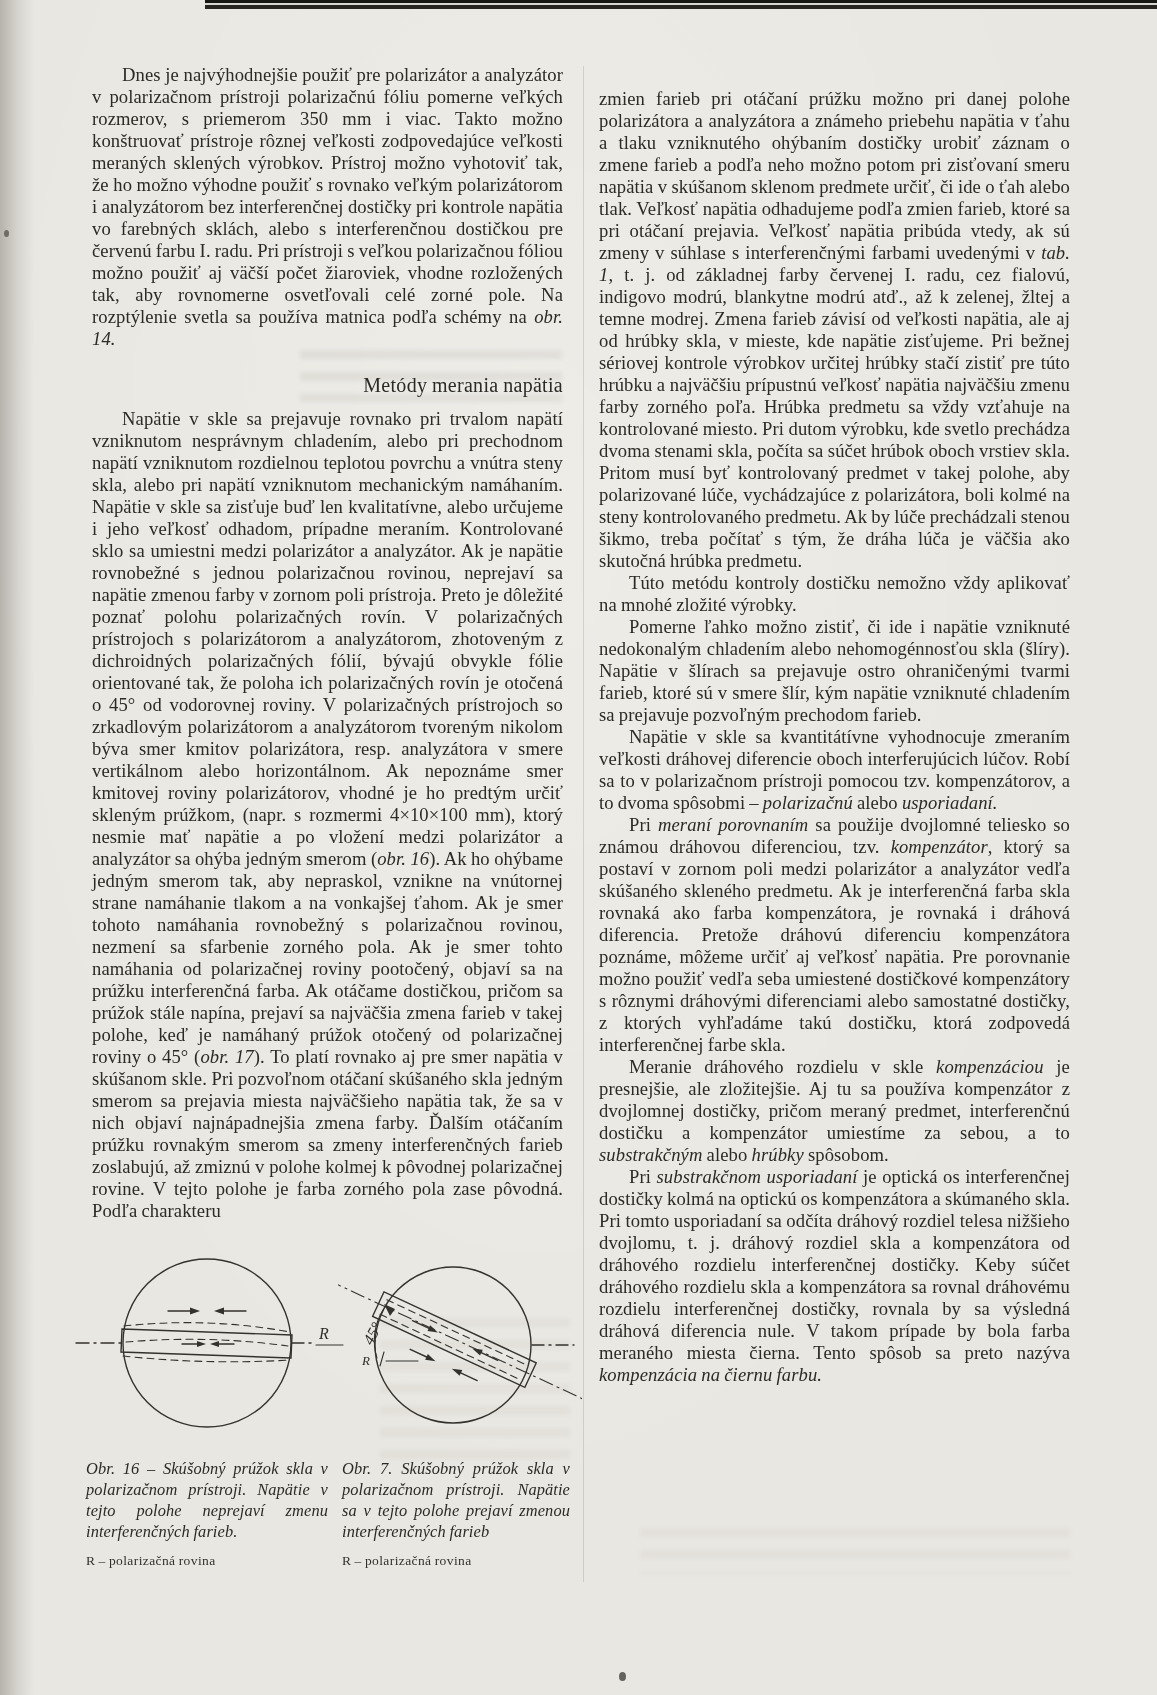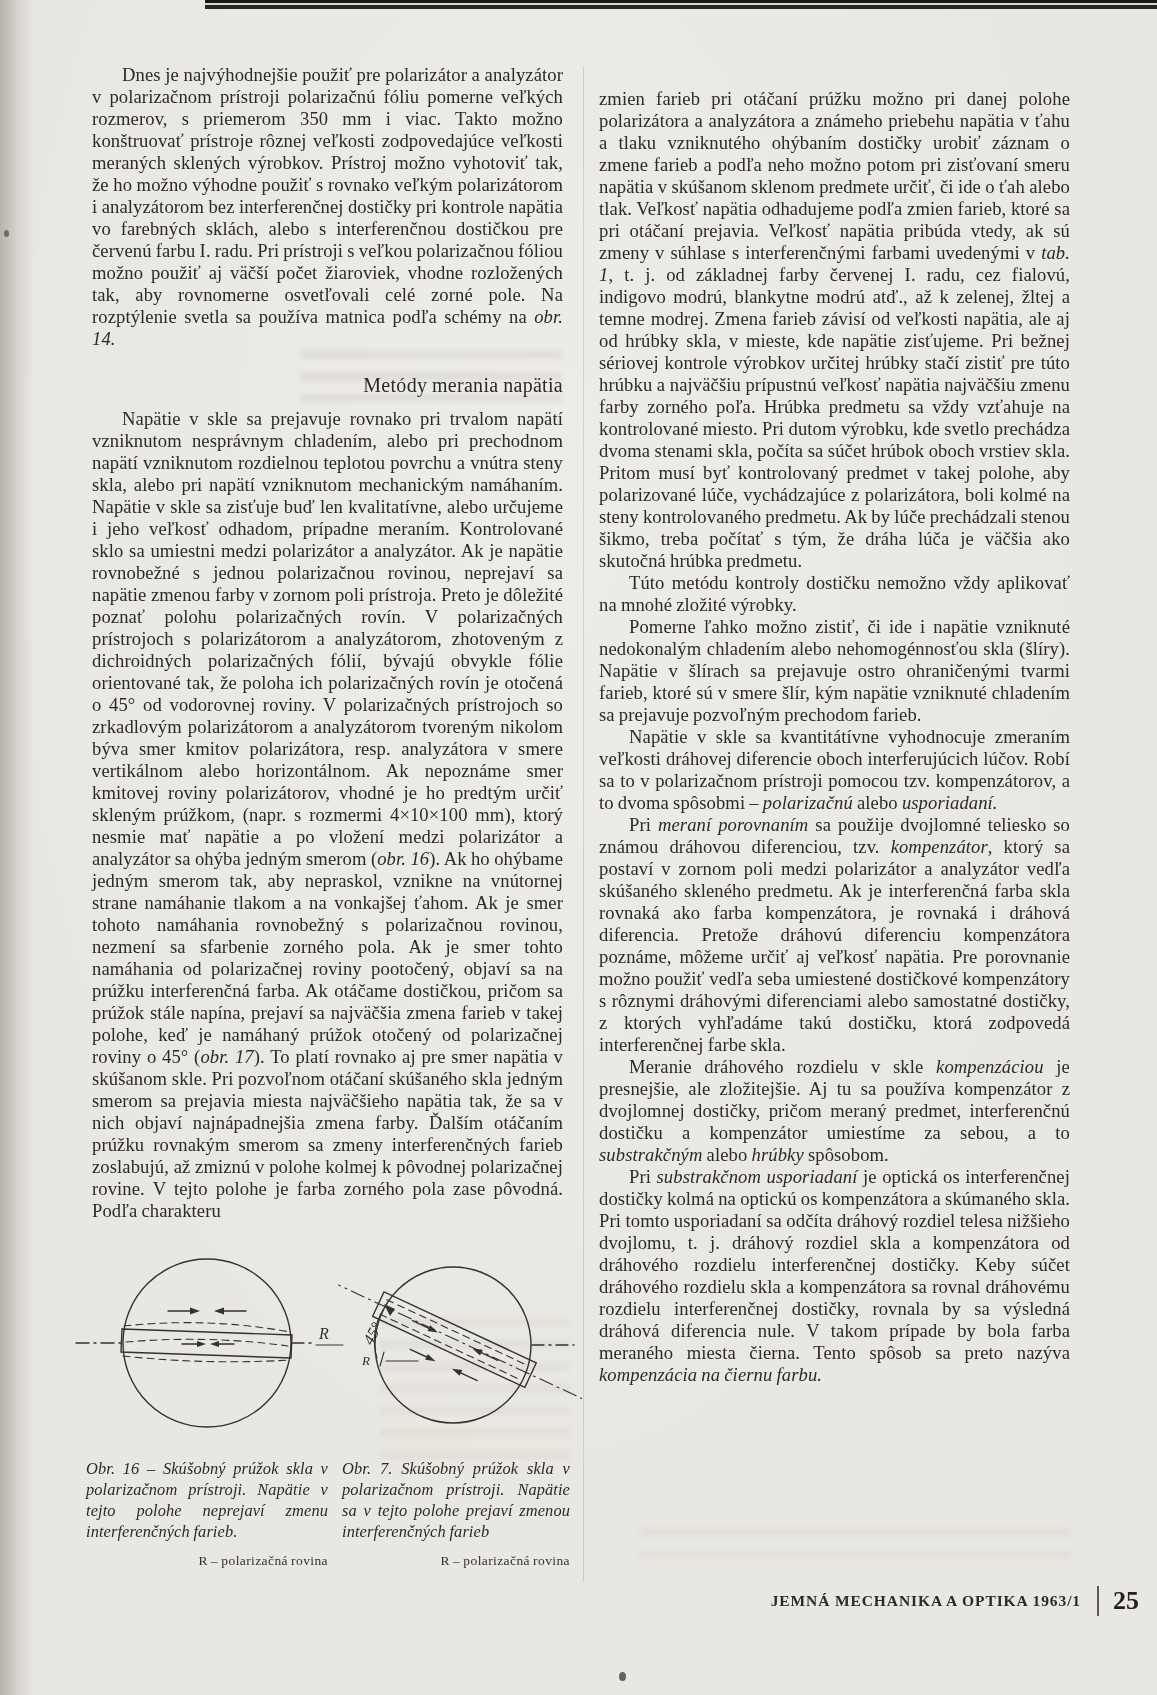--- a/index.html
+++ b/index.html
@@ -48,21 +48,21 @@
   text.fig-label-sm{fill:#2f2d28;stroke:none;font-family:"Liberation Serif",serif;font-style:italic;font-size:13px;}
   .cap-row{position:relative;margin-top:14px;height:120px;}
   .cap{
     position:absolute;top:0;width:242px;
     font-style:italic;font-size:16.4px;line-height:21px;
     text-align:justify;word-spacing:-0.5px;
   }
   .cap.c16{left:-6px;}
   .cap.c17{left:250px;width:228px;}
   .legend{
-    position:absolute;top:92px;width:242px;text-align:right;
+    position:absolute;top:92px;width:242px;text-align:left;
     font-style:normal;font-size:13.5px;letter-spacing:0.4px;color:#33312b;
   }
   .legend.l16{left:-6px;}
   .legend.l17{left:250px;width:228px;}
   .footer{
     position:absolute;top:1586px;right:58px;
     display:flex;align-items:center;
   }
   .footer .journal{font-weight:bold;font-size:15.5px;letter-spacing:0.9px;color:#2c2a24;}
   .footer .bar{width:2px;height:30px;background:#2c2a24;opacity:0.75;margin:0 14px 0 16px;}
@@ -155,20 +155,15 @@
   <div class="col col-right">
     <p class="no-indent">zmien farieb pri otáčaní prúžku možno pri danej polohe polarizátora a analyzátora a známeho priebehu napätia v ťahu a tlaku vzniknutého ohýbaním dostičky urobiť záznam o zmene farieb a podľa neho možno potom pri zisťovaní smeru napätia v skúšanom sklenom predmete určiť, či ide o ťah alebo tlak. Veľkosť napätia odhadujeme podľa zmien farieb, ktoré sa pri otáčaní prejavia. Veľkosť napätia pribúda vtedy, ak sú zmeny v súhlase s interferenčnými farbami uvedenými v <i>tab. 1</i>, t. j. od základnej farby červenej I. radu, cez fialovú, indigovo modrú, blankytne modrú atď., až k zelenej, žltej a temne modrej. Zmena farieb závisí od veľkosti napätia, ale aj od hrúbky skla, v mieste, kde napätie zisťujeme. Pri bežnej sériovej kontrole výrobkov určitej hrúbky stačí zistiť pre túto hrúbku a najväčšiu prípustnú veľkosť napätia najväčšiu zmenu farby zorného poľa. Hrúbka predmetu sa vždy vzťahuje na kontrolované miesto. Pri dutom výrobku, kde svetlo prechádza dvoma stenami skla, počíta sa súčet hrúbok oboch vrstiev skla. Pritom musí byť kontrolovaný predmet v takej polohe, aby polarizované lúče, vychádzajúce z polarizátora, boli kolmé na steny kontrolovaného predmetu. Ak by lúče prechádzali stenou šikmo, treba počítať s tým, že dráha lúča je väčšia ako skutočná hrúbka predmetu.</p>
     <p>Túto metódu kontroly dostičku nemožno vždy aplikovať na mnohé zložité výrobky.</p>
     <p>Pomerne ľahko možno zistiť, či ide i napätie vzniknuté nedokonalým chladením alebo nehomogénnosťou skla (šlíry). Napätie v šlírach sa prejavuje ostro ohraničenými tvarmi farieb, ktoré sú v smere šlír, kým napätie vzniknuté chladením sa prejavuje pozvoľným prechodom farieb.</p>
     <p>Napätie v skle sa kvantitátívne vyhodnocuje zmeraním veľkosti dráhovej diferencie oboch interferujúcich lúčov. Robí sa to v polarizačnom prístroji pomocou tzv. kompenzátorov, a to dvoma spôsobmi – <i>polarizačnú</i> alebo <i>usporiadaní.</i></p>
     <p>Pri <i>meraní porovnaním</i> sa použije dvojlomné teliesko so známou dráhovou diferenciou, tzv. <i>kompenzátor</i>, ktorý sa postaví v zornom poli medzi polarizátor a analyzátor vedľa skúšaného skleného predmetu. Ak je interferenčná farba skla rovnaká ako farba kompenzátora, je rovnaká i dráhová diferencia. Pretože dráhovú diferenciu kompenzátora poznáme, môžeme určiť aj veľkosť napätia. Pre porovnanie možno použiť vedľa seba umiestené dostičkové kompenzátory s rôznymi dráhovými diferenciami alebo samostatné dostičky, z ktorých vyhľadáme takú dostičku, ktorá zodpovedá interferenčnej farbe skla.</p>
     <p>Meranie dráhového rozdielu v skle <i>kompenzáciou</i> je presnejšie, ale zložitejšie. Aj tu sa používa kompenzátor z dvojlomnej dostičky, pričom meraný predmet, interferenčnú dostičku a kompenzátor umiestíme za sebou, a to <i>substrakčným</i> alebo <i>hrúbky</i> spôsobom.</p>
     <p>Pri <i>substrakčnom usporiadaní</i> je optická os interferenčnej dostičky kolmá na optickú os  kompenzátora a skúmaného skla. Pri tomto usporiadaní sa odčíta dráhový rozdiel telesa nižšieho dvojlomu, t. j. dráhový rozdiel skla a kompenzátora od dráhového rozdielu interferenčnej dostičky. Keby súčet dráhového rozdielu skla a kompenzátora sa rovnal dráhovému rozdielu interferenčnej dostičky, rovnala by sa výsledná dráhová diferencia nule. V takom prípade by bola farba meraného miesta čierna. Tento spôsob sa preto nazýva <i>kompenzácia na čiernu farbu.</i></p>
   </div>
 
-  <div class="footer">
-    <span class="journal">JEMNÁ MECHANIKA A OPTIKA 1963/1</span>
-    <span class="bar"></span>
-    <span class="pagenum">25</span>
-  </div>
 
   <div class="bottom-dot"></div>
 </div>
 
 </body></html>

